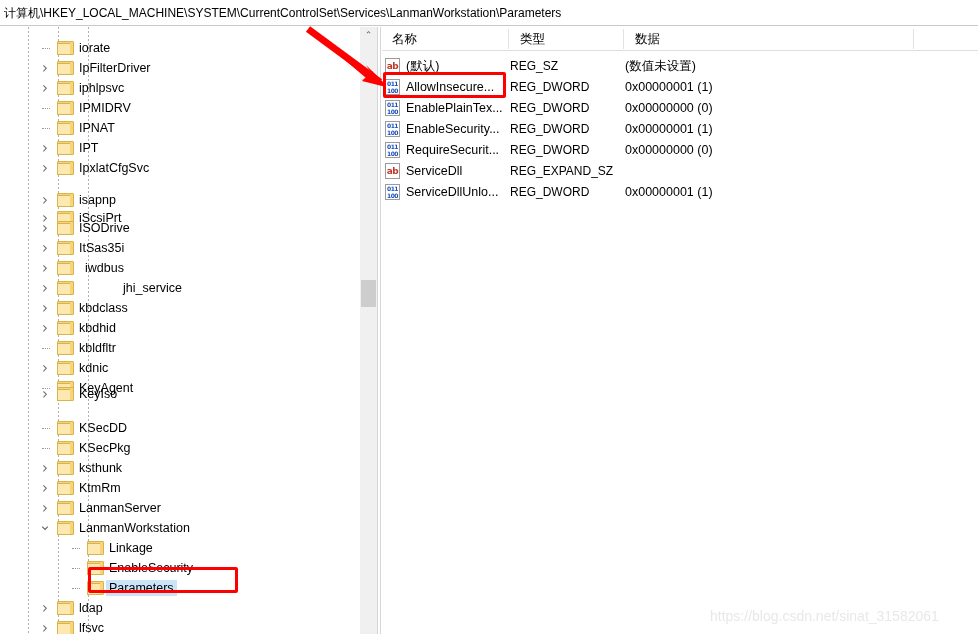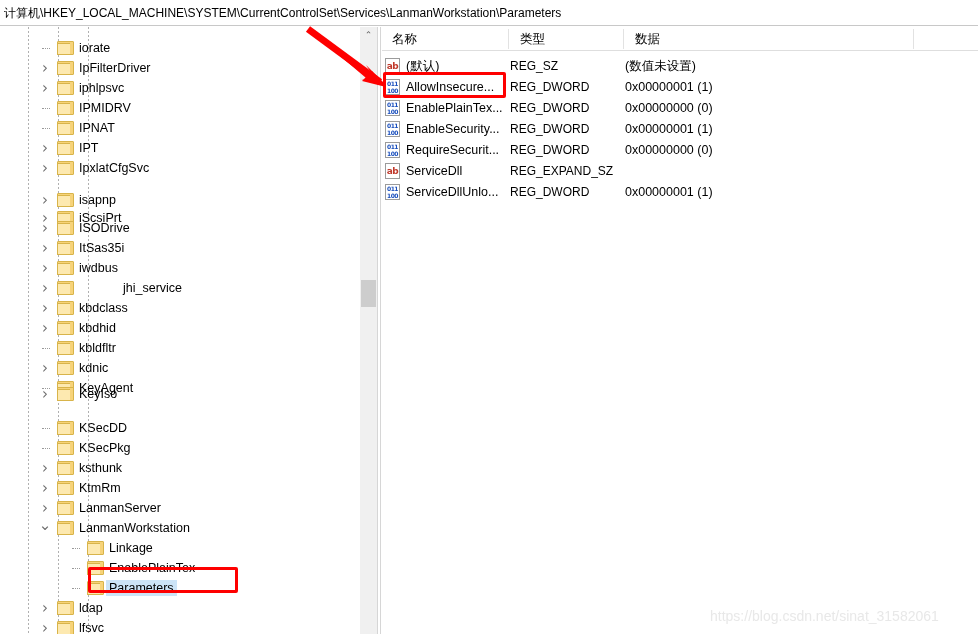--- a/index.html
+++ b/index.html
@@ -370,21 +370,21 @@
           <span class="f-front"></span>
         </span>
         <span class="tree-label" style="left: 79px;">ItSas35i</span>
       </div>
       <div class="tree-row" style="top: 231px;">
         <span class="tree-chevron collapsed" style="left: 38px;"></span>
         <span class="tree-folder" style="left: 57px;">
           <span class="f-back"></span>
           <span class="f-front"></span>
         </span>
-        <span class="tree-label" style="left: 79px; text-align: right;">iwdbus</span>
+        <span class="tree-label" style="left: 85px; text-align: right;">iwdbus</span>
       </div>
       <div class="tree-row" style="top: 251px;">
         <span class="tree-chevron collapsed" style="left: 38px;"></span>
         <span class="tree-folder" style="left: 57px;">
           <span class="f-back"></span>
           <span class="f-front"></span>
         </span>
         <span class="tree-label" style="left: 79px; margin-left: 44px;">jhi_service</span>
       </div>
       <div class="tree-row" style="top: 271px;">
@@ -490,21 +490,21 @@
           <span class="f-front"></span>
         </span>
         <span class="tree-label" style="left: 109px;">Linkage</span>
       </div>
       <div class="tree-row" style="top: 531px;">
         <span class="elbow" style="left: 72px; top: 10px;"></span>
         <span class="tree-folder" style="left: 87px;">
           <span class="f-back"></span>
           <span class="f-front"></span>
         </span>
-        <span class="tree-label" style="left: 109px;">EnablePlainTex</span>
+        <span class="tree-label" style="left: 109px;">EnableSecurity</span>
       </div>
       <div class="tree-row" style="top: 551px;">
         <span class="elbow" style="left: 72px; top: 10px;"></span>
         <span class="tree-folder" style="left: 87px;">
           <span class="f-back"></span>
           <span class="f-front"></span>
         </span>
         <span class="tree-label selected" style="left: 109px;">Parameters</span>
       </div>
       <div class="tree-row" style="top: 571px;">

